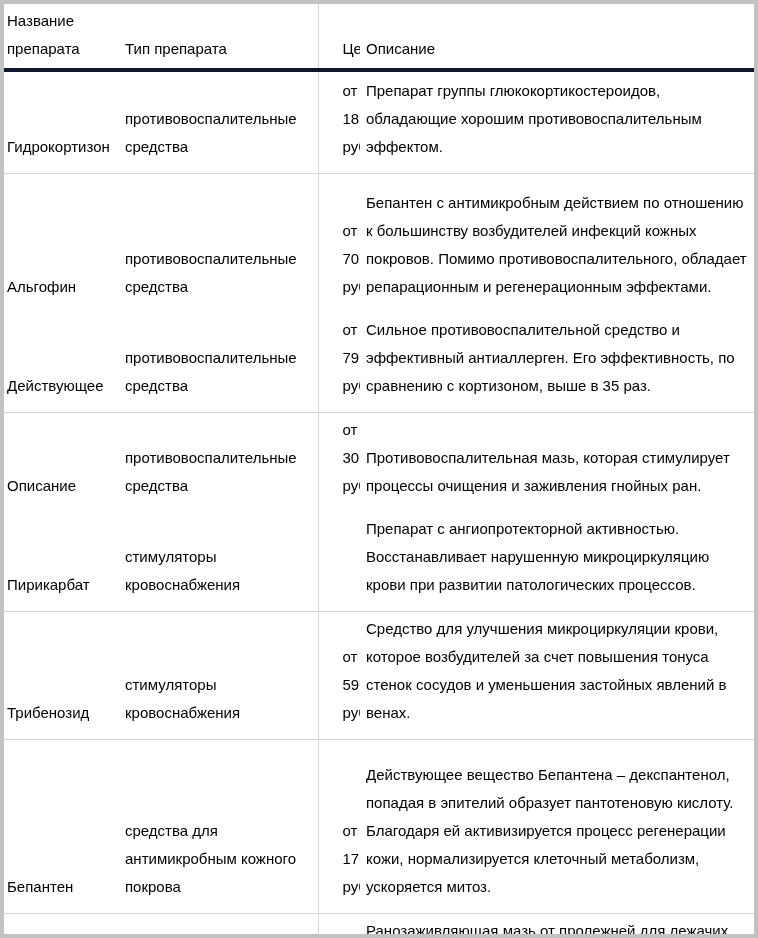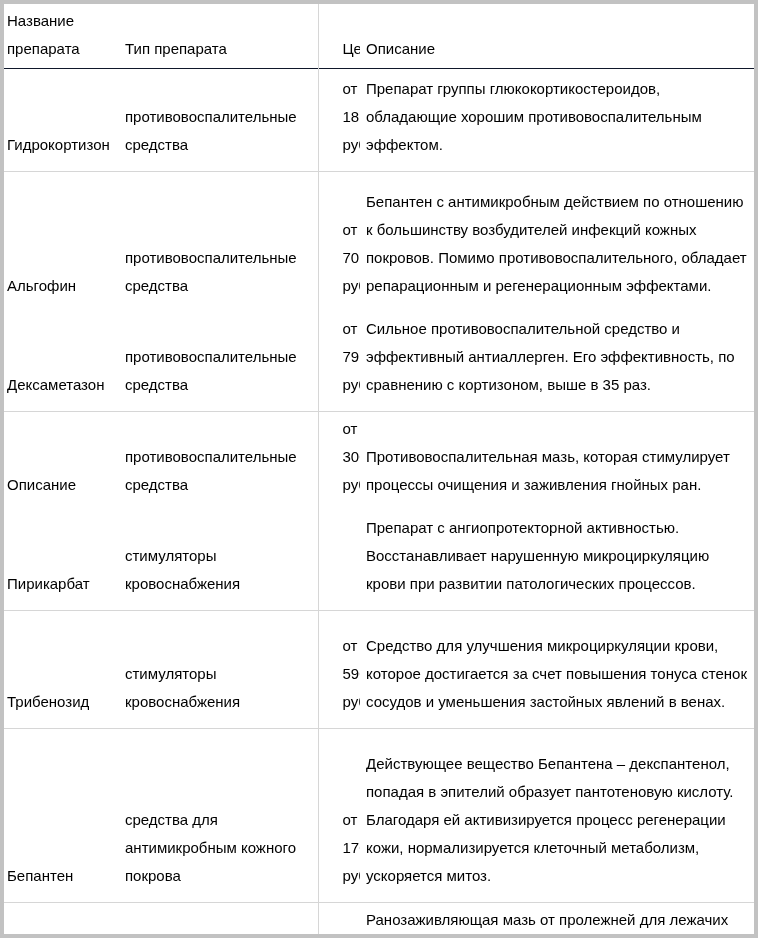--- a/index.html
+++ b/index.html
@@ -33,21 +33,21 @@
     vertical-align: bottom;
     text-align: left;
     font-weight: normal;
     padding: 3px 2px 12px 3px;
     overflow: hidden;
   }
   thead th { padding-bottom: 5px; }
   .col-price { border-left: 1px solid #d6d6d6; padding-left: 24px; }
   .col-desc { padding-left: 6px; padding-right: 3px; }
 
-  thead tr { border-bottom: 1px solid #0f172a; height: 58px; }
+  thead tr { border-bottom: 4px solid #0f172a; height: 58px; }
   tr.group-end { border-bottom: 1px solid #d6d6d6; }
 
   tr.h103 { height: 103px; }
   tr.h140 { height: 140px; }
   tr.h93  { height: 93px; }
   tr.h92  { height: 92px; }
   tr.h95  { height: 95px; }
   tr.h118 { height: 118px; }
   tr.h174 { height: 174px; }
   tr.h57  { height: 57px; }
@@ -78,42 +78,42 @@
         <td class="col-price">от 18 руб.</td>
         <td class="col-desc">Препарат группы глюкокортикостероидов, обладающие хорошим противовоспалительным эффектом.</td>
       </tr>
       <tr class="h140">
         <td>Альгофин</td>
         <td>противовоспалительные средства</td>
         <td class="col-price">от 70 руб.</td>
         <td class="col-desc">Бепантен с антимикробным действием по отношению к большинству возбудителей инфекций кожных покровов. Помимо противовоспалительного, обладает репарационным и регенерационным эффектами.</td>
       </tr>
       <tr class="h93 group-end">
-        <td>Дексаметазон</td>
+        <td>Действующее</td>
         <td>противовоспалительные средства</td>
         <td class="col-price">от 79 руб.</td>
         <td class="col-desc">Сильное противовоспалительной средство и эффективный антиаллерген. Его эффективность, по сравнению с кортизоном, выше в 35 раз.</td>
       </tr>
       <tr class="h92">
         <td>Описание</td>
         <td>противовоспалительные средства</td>
         <td class="col-price">от 300 руб.</td>
         <td class="col-desc">Противовоспалительная мазь, которая стимулирует процессы очищения и заживления гнойных ран.</td>
       </tr>
       <tr class="h95 group-end">
         <td>Пирикарбат</td>
         <td>стимуляторы кровоснабжения</td>
         <td class="col-price"></td>
         <td class="col-desc">Препарат с ангиопротекторной активностью. Восстанавливает нарушенную микроциркуляцию крови при развитии патологических процессов.</td>
       </tr>
       <tr class="h118 group-end">
         <td>Трибенозид</td>
         <td>стимуляторы кровоснабжения</td>
         <td class="col-price">от 590 руб.</td>
-        <td class="col-desc">Средство для улучшения микроциркуляции крови, которое достигается за счет повышения тонуса стенок сосудов и уменьшения застойных явлений в венах.</td>
+        <td class="col-desc">Средство для улучшения микроциркуляции крови, которое возбудителей за счет повышения тонуса стенок сосудов и уменьшения застойных явлений в венах.</td>
       </tr>
       <tr class="h174 group-end">
         <td>Бепантен</td>
         <td>средства для антимикробным кожного покрова</td>
         <td class="col-price">от 170 руб.</td>
         <td class="col-desc">Действующее вещество Бепантена – декспантенол, попадая в эпителий образует пантотеновую кислоту. Благодаря ей активизируется процесс регенерации кожи, нормализируется клеточный метаболизм, ускоряется митоз.</td>
       </tr>
       <tr class="h57">
         <td></td>
         <td></td>

